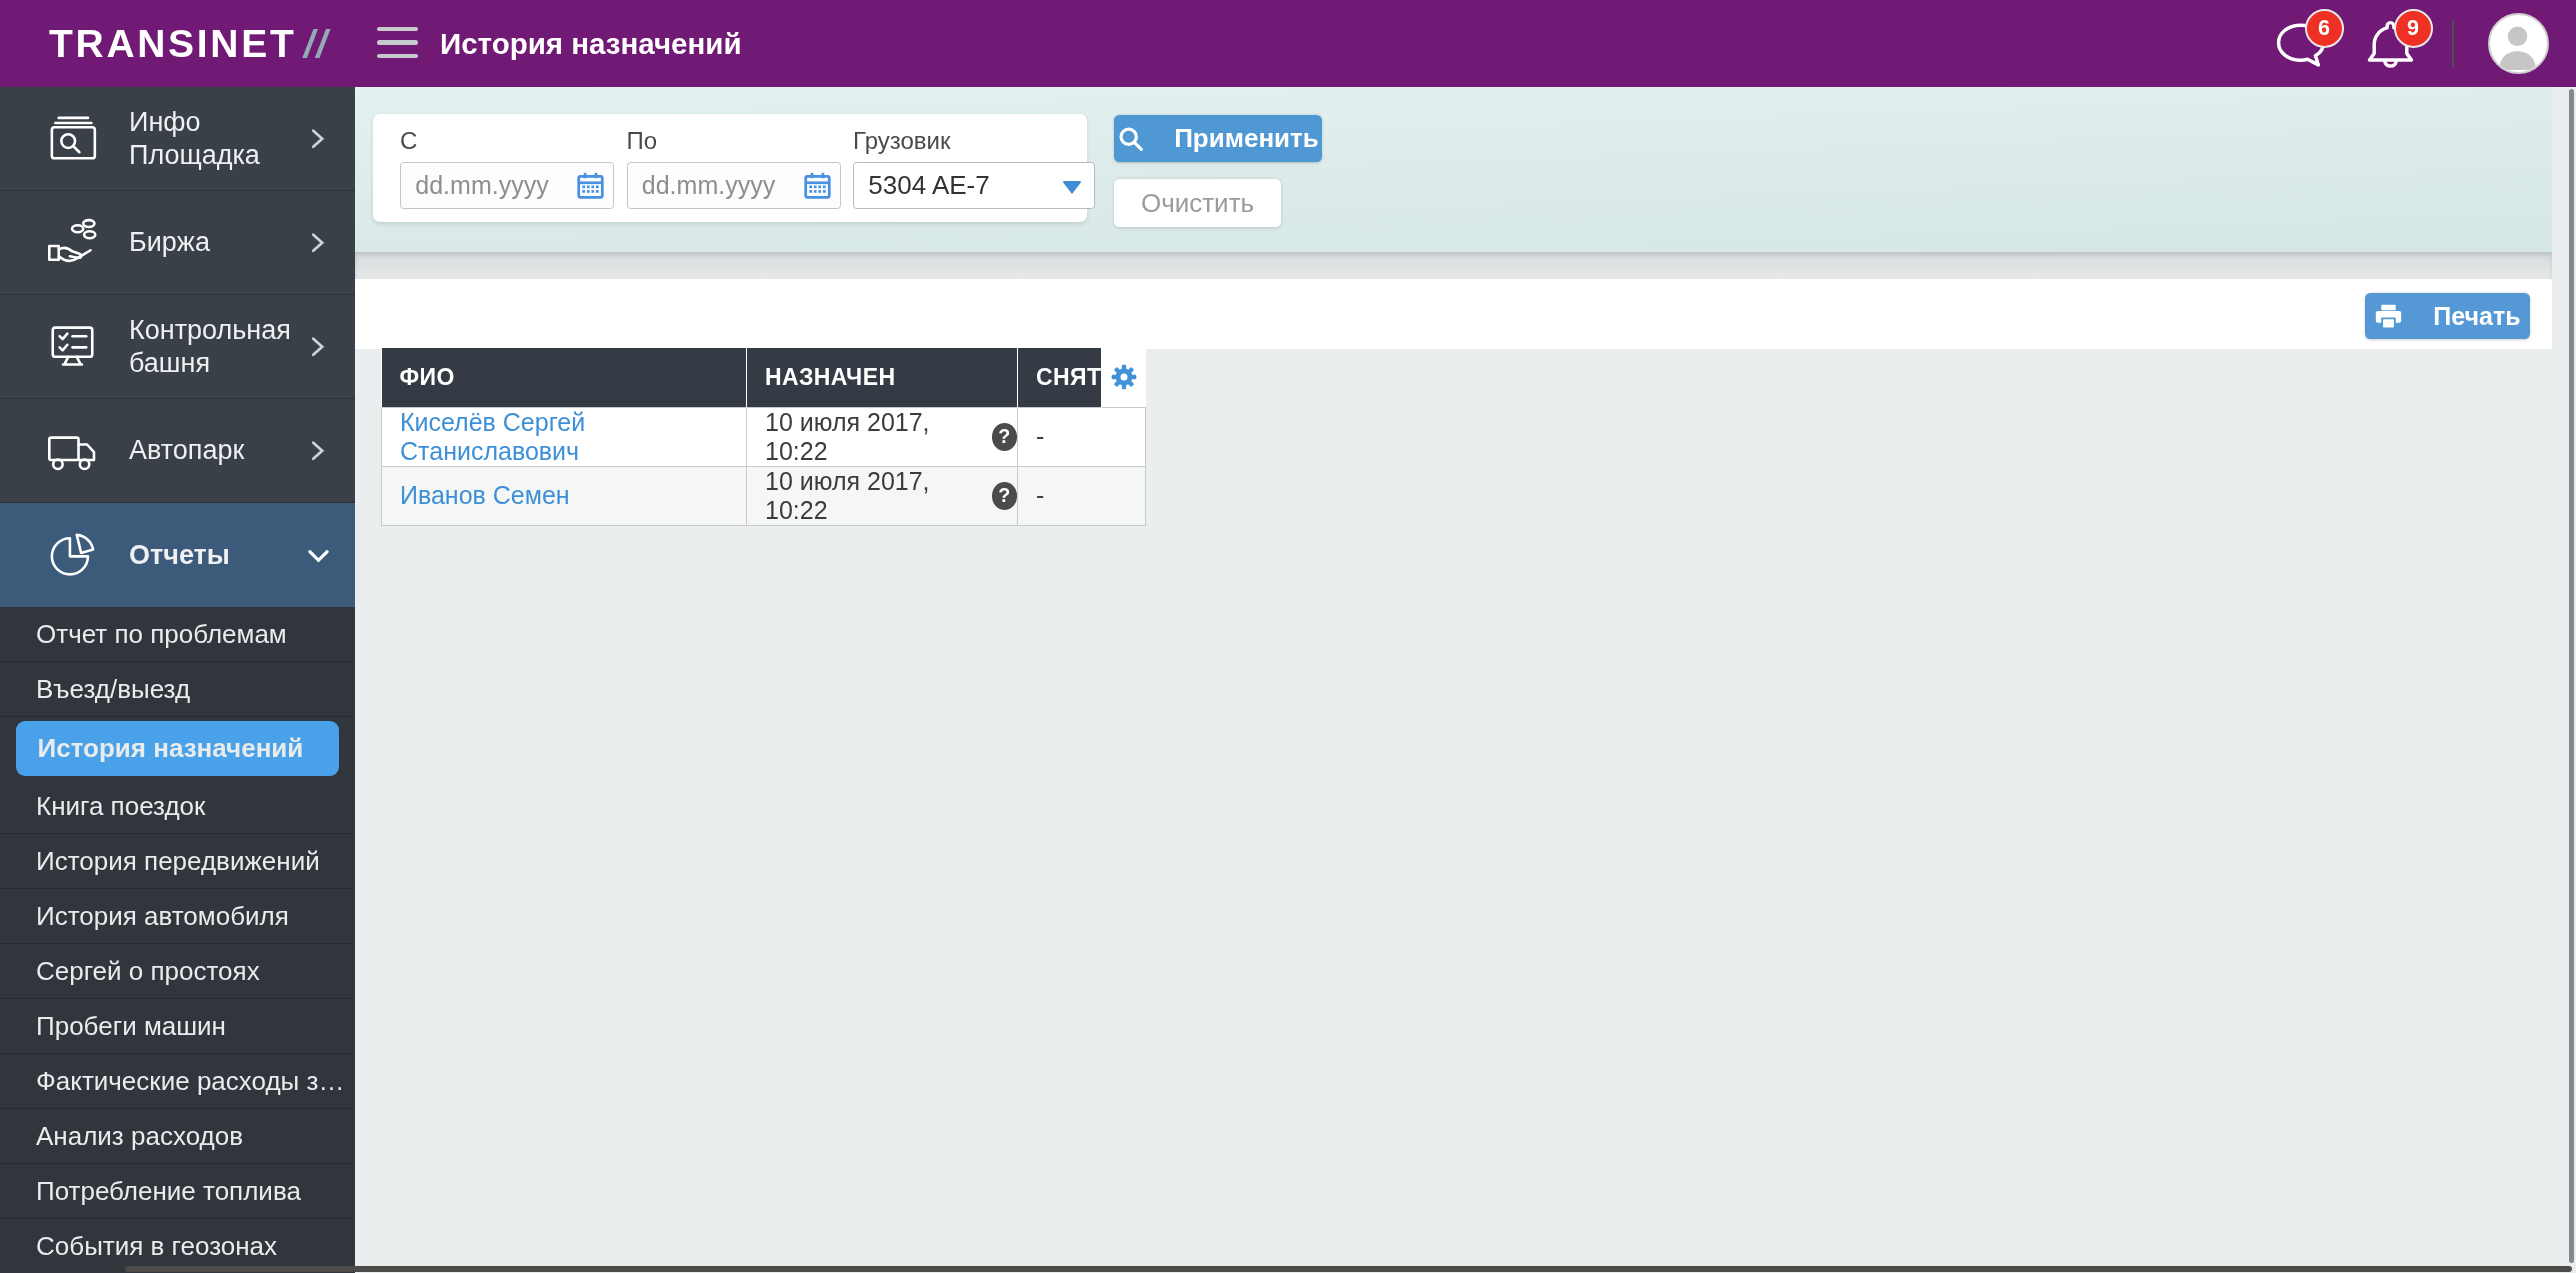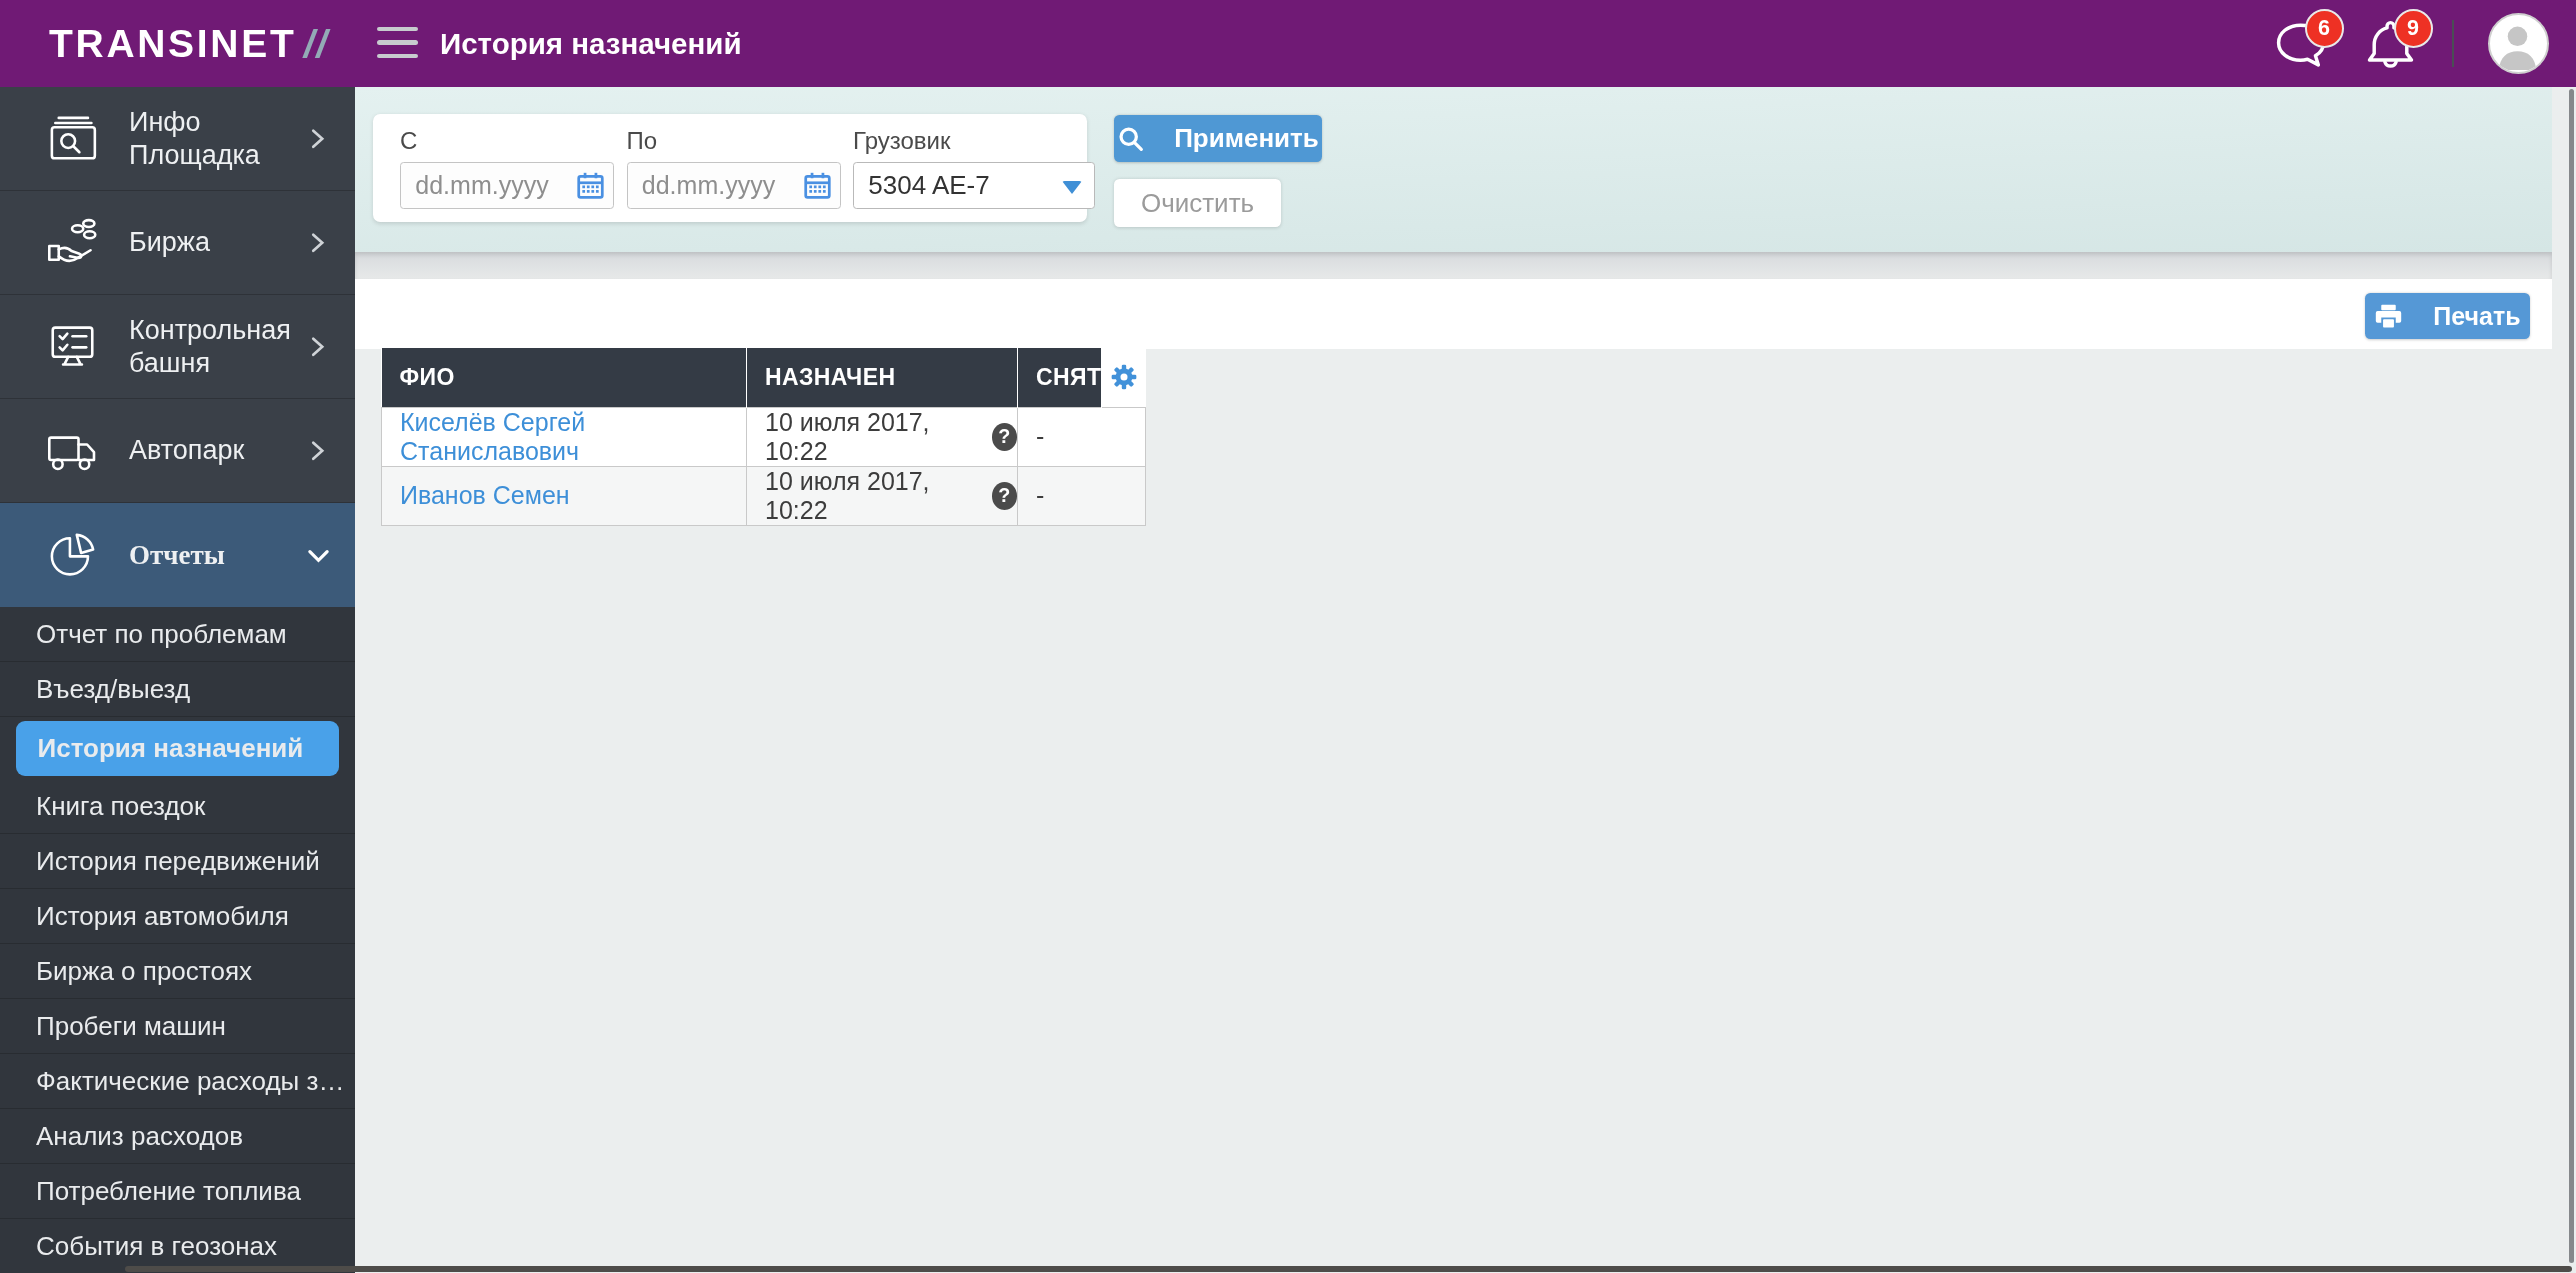--- a/index.html
+++ b/index.html
@@ -21,21 +21,21 @@
   .vdiv { width:1.8px; height:47px; background:#4a4e54; }
   .avatar { width:61px; height:61px; border-radius:50%; background:#fff; border:2.7px solid #cfcfcf; overflow:hidden; cursor:pointer; }
 
   
   .sidebar { position:absolute; left:0; top:87px; width:355px; height:953px; background:#3a4048; z-index:20; }
   .nav-item { position:relative; height:104px; display:flex; align-items:center; padding:0 27px 0 45px; border-bottom:0.9px solid #2e3238; color:#eef0f2; cursor:pointer; }
   .nav-icon { width:55px; height:55px; flex:0 0 55px; margin-right:29px; }
   .nav-label { font-size:27px; line-height:1.2; flex:1; }
   .chev { width:21.5px; height:21.5px; flex:0 0 21.5px; margin-left:7.2px; }
   .nav-item.reports { background:#3c5a79; border-bottom:none; }
-  .nav-item.reports .nav-label { font-weight:700;font-family:Liberation Serif, serif; }
+  .nav-item.reports .nav-label { font-weight:700; }
   .submenu { background:#31363d; }
   .submenu-item { height:55px; display:flex; align-items:center; padding-left:36px; color:#e9ebed; font-size:26px; border-bottom:0.9px solid #282c31; cursor:pointer; }
   .submenu-item.active { margin:3.6px 16px; height:55px; border-radius:9px; background:#49a1e9; font-weight:700; border-bottom:none; padding-left:21.5px; }
 
   
   .main { position:absolute; left:355px; top:87px; width:2221px; height:1187px; background:#ebeeee; }
   .teal-section { position:absolute; left:0; top:0; width:2197px; height:165px; background:linear-gradient(178deg,#e4f1f0 0%,#d5e6e5 100%); }
   .gray-band { position:absolute; left:0; top:165px; width:2197px; height:27px; background:linear-gradient(180deg,#d7dadd 0%,#e7e9e9 100%); box-shadow:inset 0 2.7px 4.5px rgba(0,0,0,.12); }
   .white-band { position:absolute; left:0; top:192px; width:2197px; height:70px; background:#fff; }
 
@@ -218,21 +218,21 @@
       <div class="submenu-item">
           <span>Книга поездок</span>
         </div>
       <div class="submenu-item">
           <span>История передвижений</span>
         </div>
       <div class="submenu-item">
           <span>История автомобиля</span>
         </div>
       <div class="submenu-item">
-          <span>Биржа о простоях</span>
+          <span>Сергей о простоях</span>
         </div>
       <div class="submenu-item">
           <span>Пробеги машин</span>
         </div>
       <div class="submenu-item">
           <span>Фактические расходы з…</span>
         </div>
       <div class="submenu-item">
           <span>Анализ расходов</span>
         </div>

